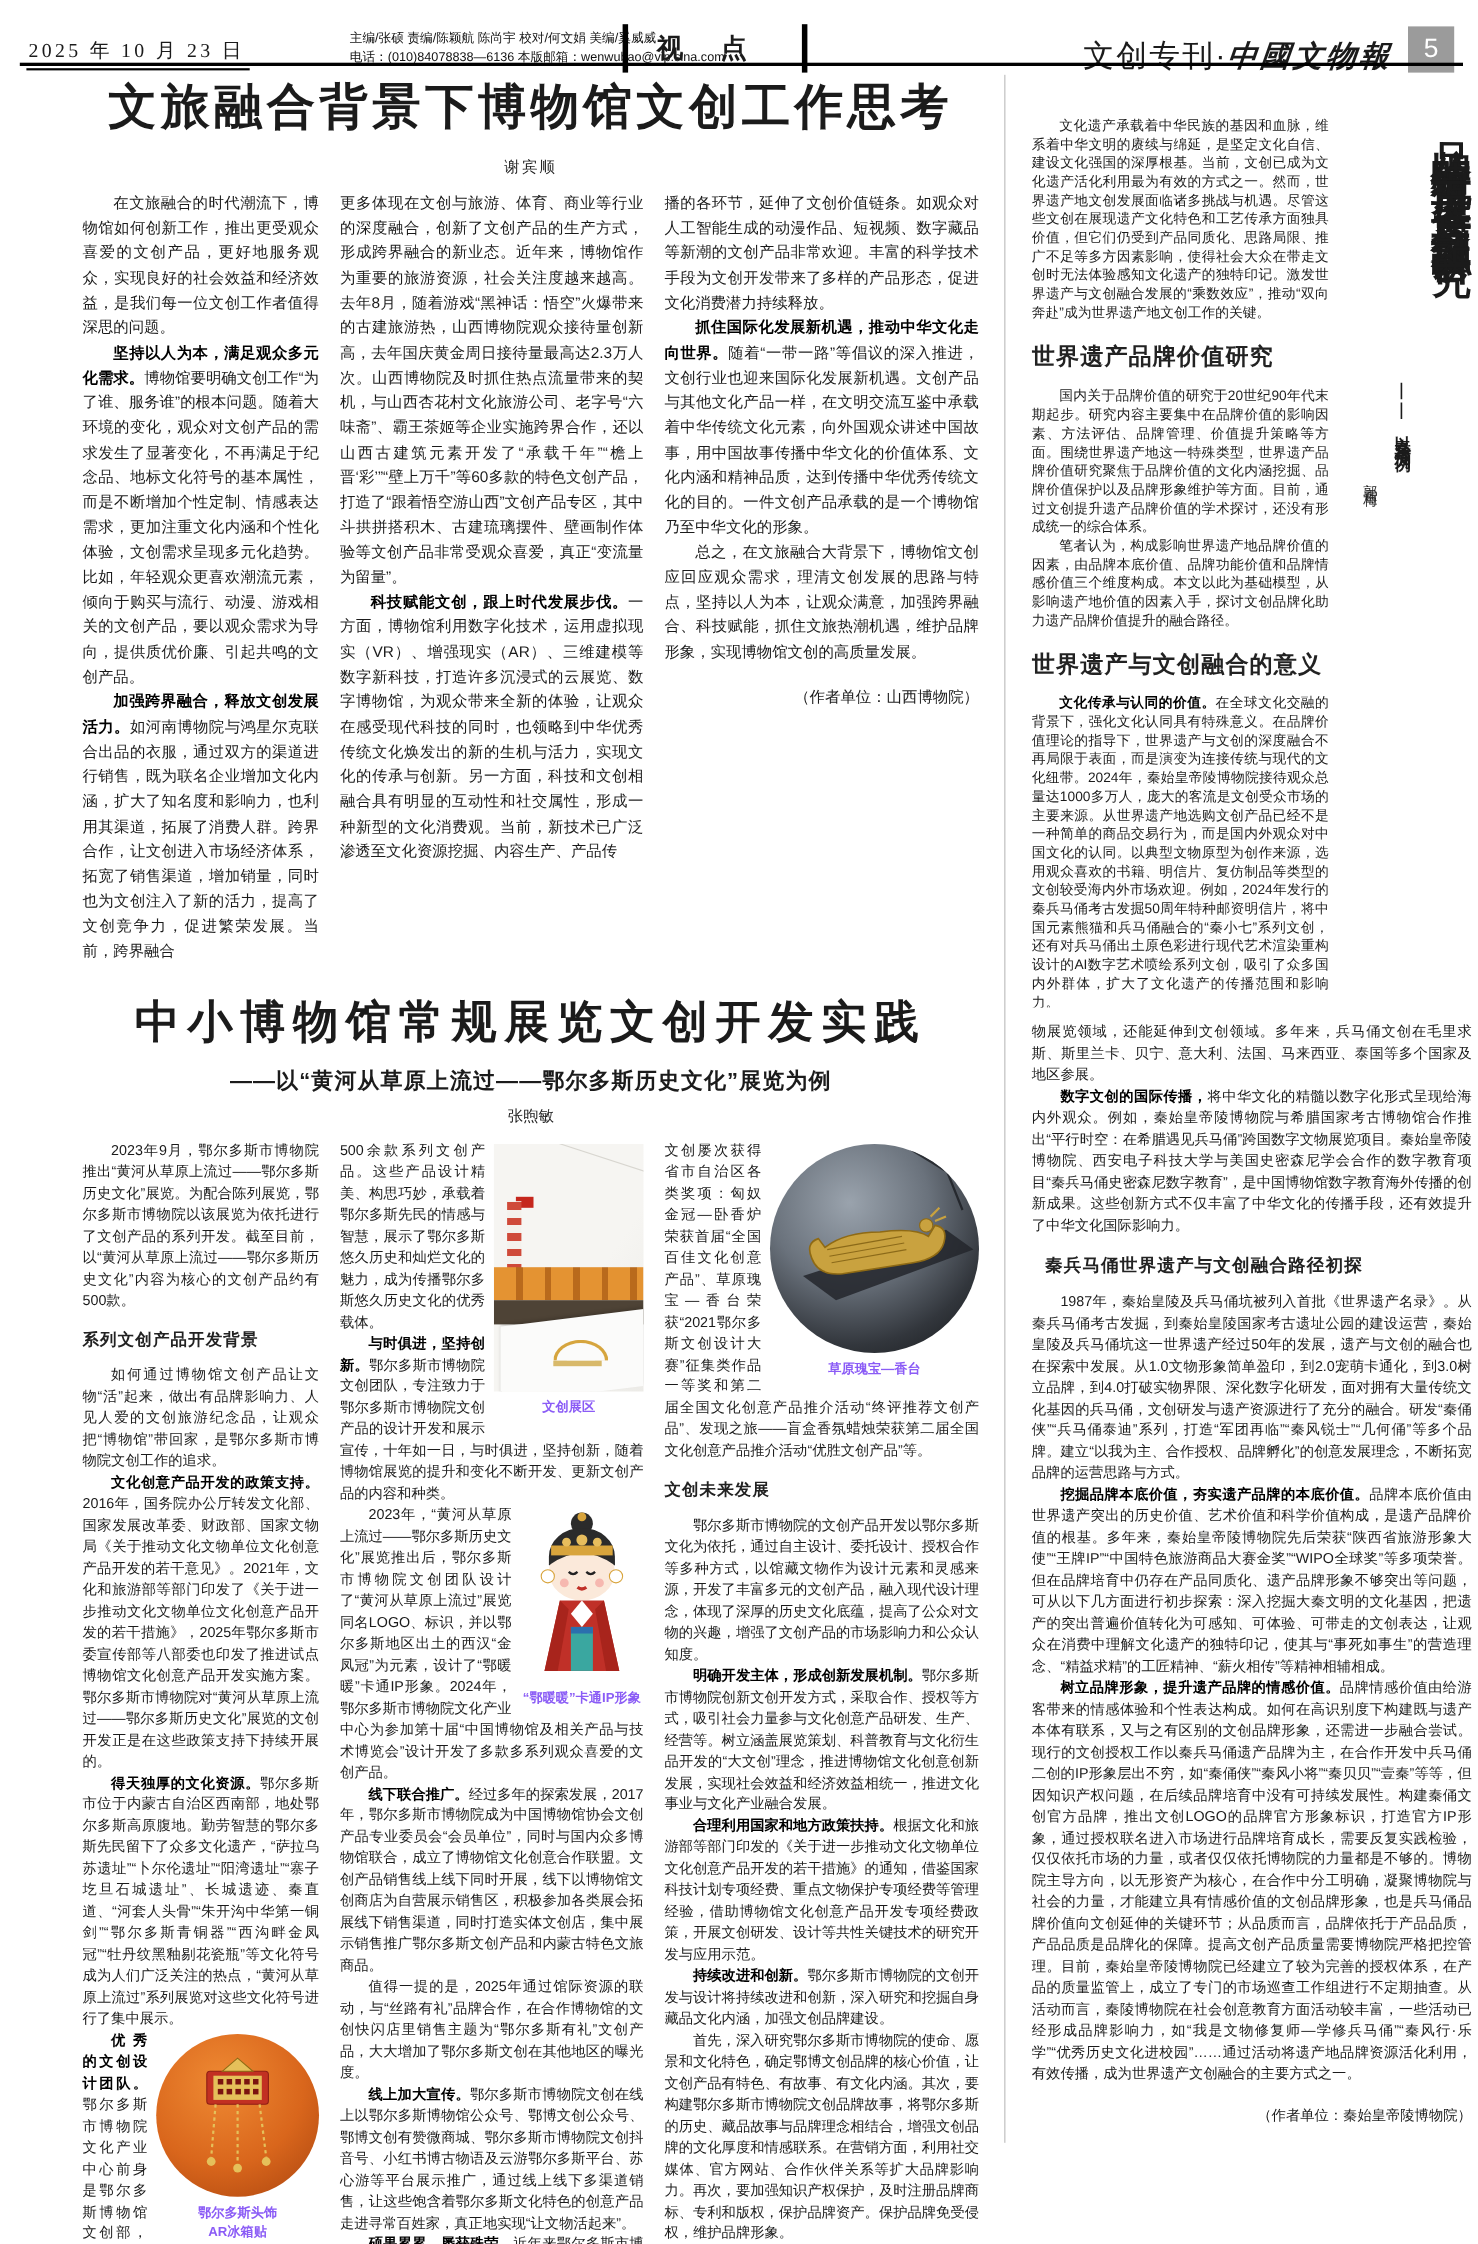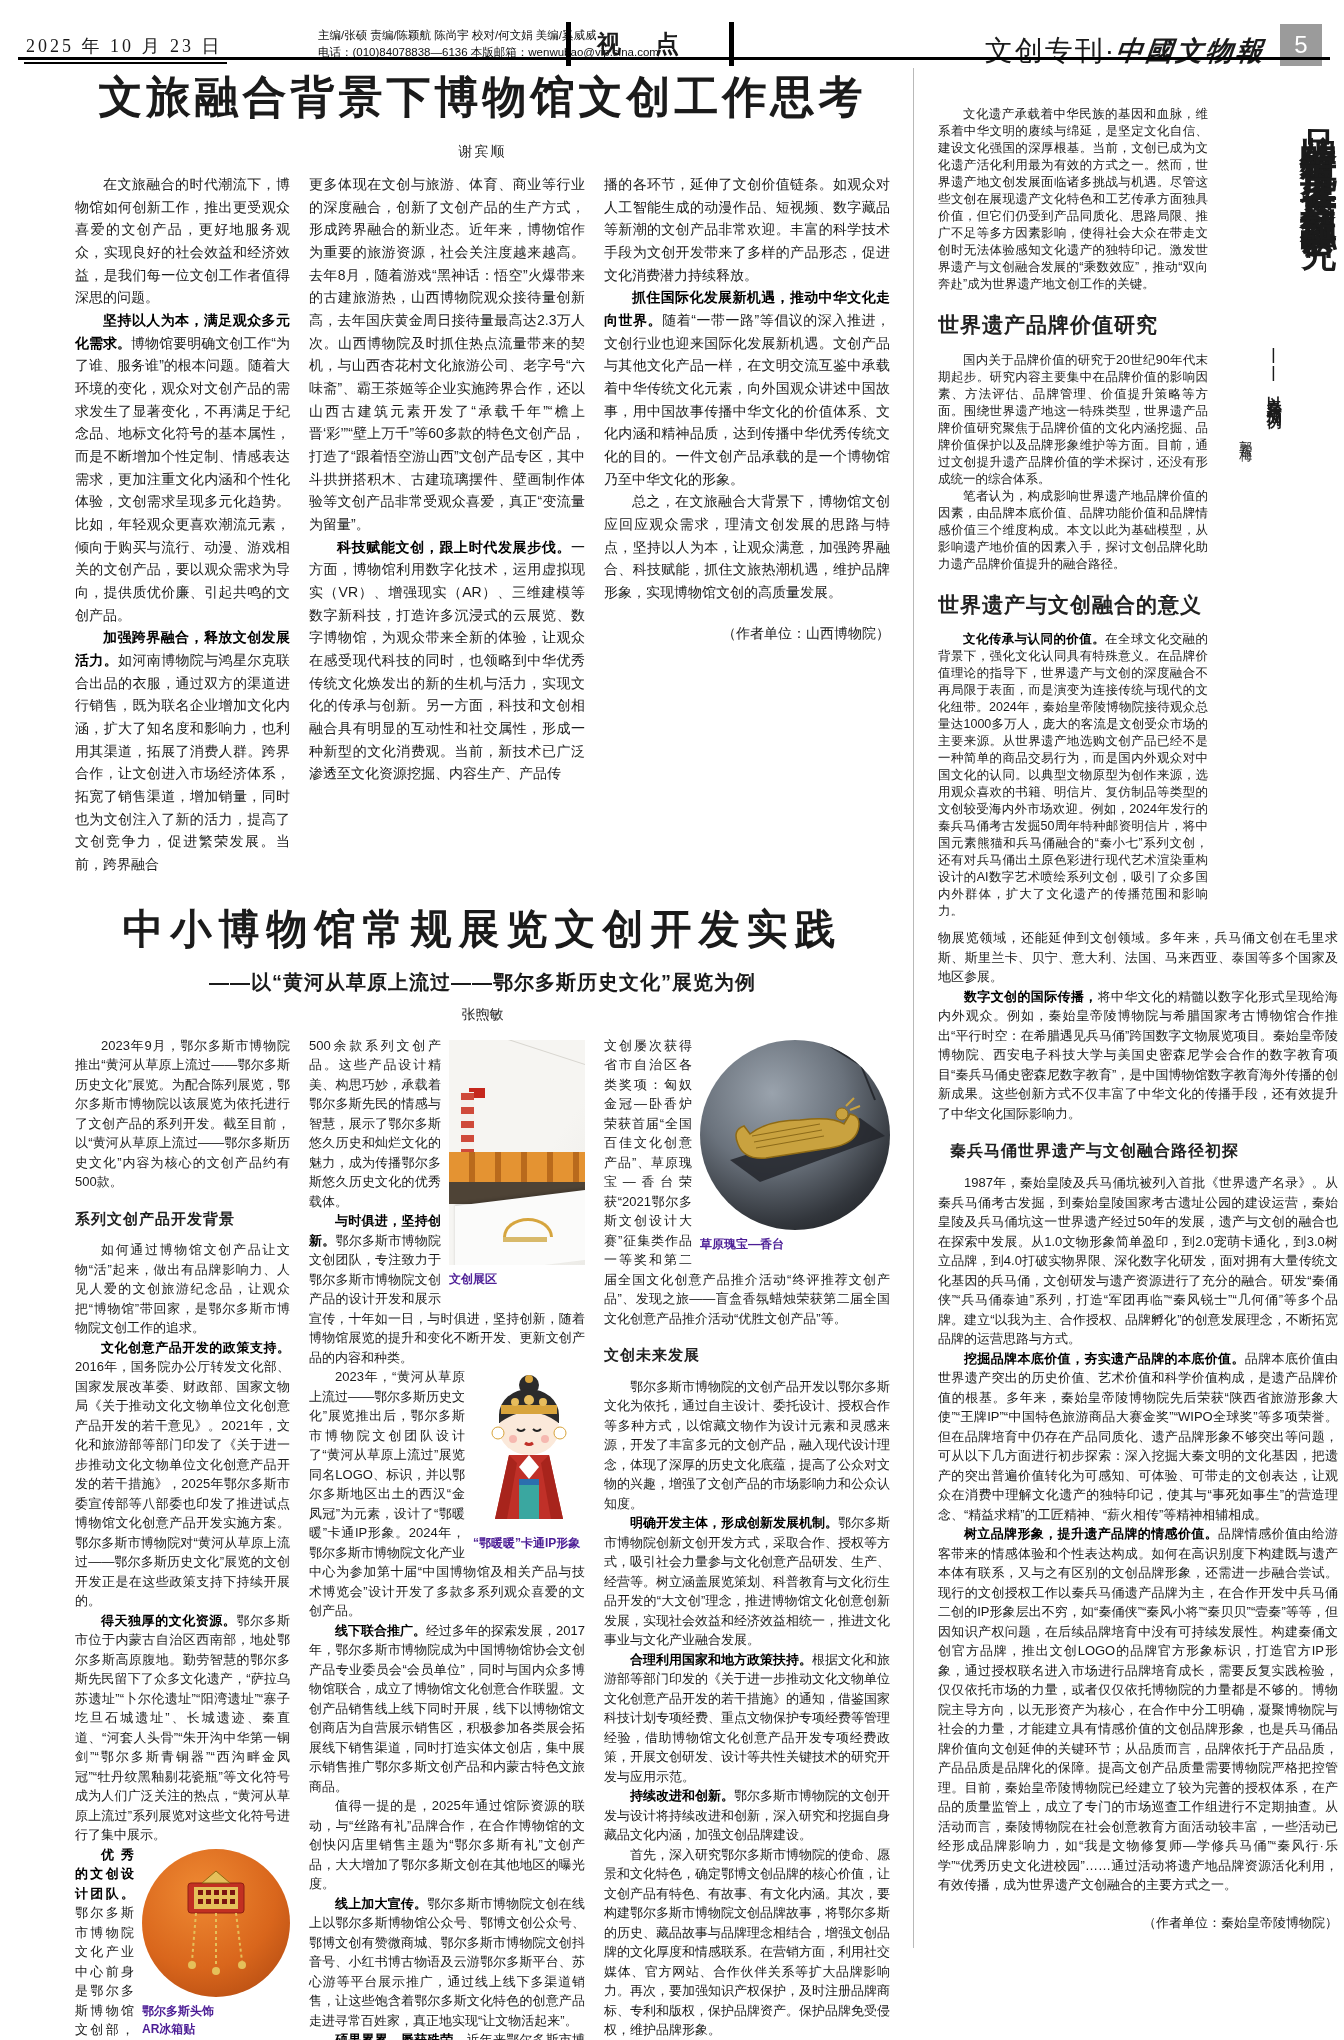--- a/index.html
+++ b/index.html
@@ -40,21 +40,21 @@
   .a2{margin-top:26px;}
   .a2-title{font-family:"Liberation Serif",serif;font-size:41px;font-weight:900;
             text-align:center;letter-spacing:7px;margin:0;}
   .a2-sub{text-align:center;font-size:20px;font-weight:bold;margin:12px 0 0;letter-spacing:1px;}
   .a2-by{text-align:center;font-size:14px;margin:10px 0 12px;}
   .a2 .col{font-size:13px;line-height:1.5;}
   .a2 .c1{width:215px;} .a2 .c2{width:276px;} .a2 .c3{width:286px;}
   .a2 .h{font-size:15px;}
   figure{margin:0;}
   .fig{float:right;margin:4px 0 6px 8px;}
-  .figcap{font-size:12px;font-weight:bold;margin-top:5px;color:#4c1d95;}
+  .figcap{font-size:12px;font-weight:bold;text-align:center;margin-top:5px;color:#8b5cf6;}
   
   .ph1{width:136px;height:225px;position:relative;background:linear-gradient(125deg,#f6f5f2 60%,#ecebe7 100%);overflow:hidden;}
   .ph1-line{position:absolute;left:18px;top:10px;width:150px;height:1px;background:#d8d6d0;transform:rotate(18deg);}
   .ph1-flag{position:absolute;left:20px;top:48px;width:16px;height:10px;background:#c5271d;}
   .ph1-pole{position:absolute;left:12px;top:52px;width:13px;height:64px;
             background:repeating-linear-gradient(0deg,#cf4a3a 0 7px,#f4f1ec 7px 14px);}
   .ph1-banner{position:absolute;left:0;top:112px;width:136px;height:30px;
               background:repeating-linear-gradient(90deg,#e49332 0 20px,#b96a1c 20px 26px);}
   .ph1-shelf{position:absolute;left:0;top:142px;width:136px;height:22px;background:#4e4336;}
   .ph1-counter{position:absolute;left:6px;top:158px;width:130px;height:70px;background:#fbfbfa;

